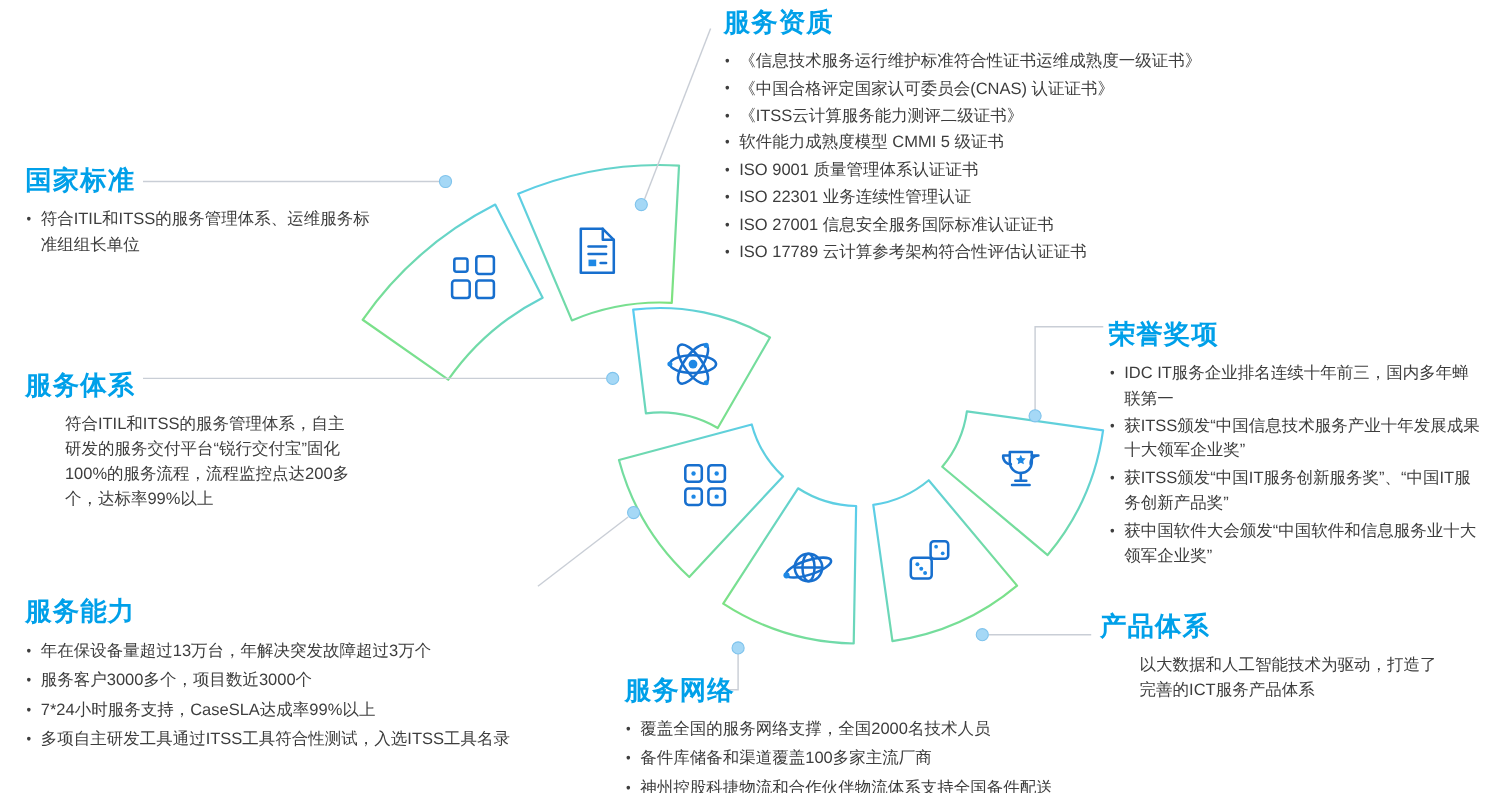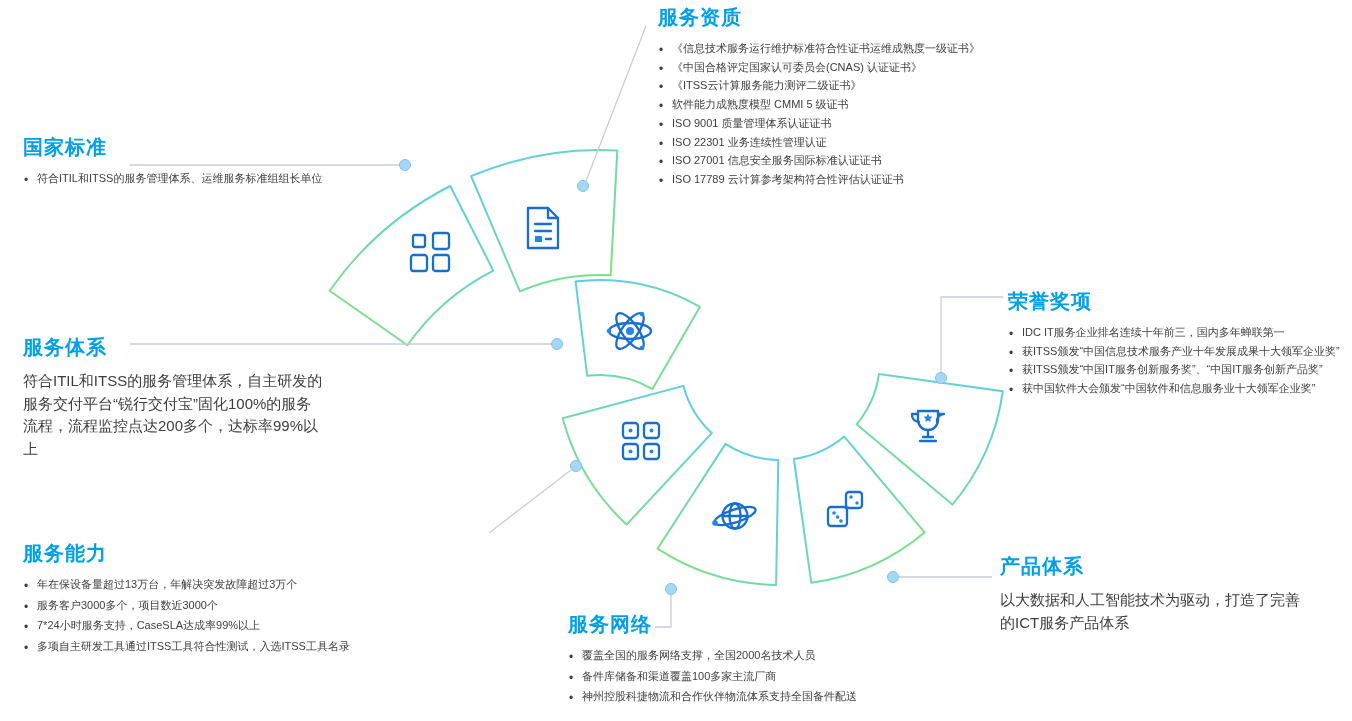--- a/index.html
+++ b/index.html
@@ -8,25 +8,25 @@
 
   svg.figure { position:absolute; left:0; top:0; width:1352px; height:721px; }
 
   .wedge { fill:#ffffff; stroke-width:2; stroke-linejoin:round; }
   .connector { fill:none; stroke:var(--connector_gray,#C9CED6); stroke-width:1.3px; }
   .dot { fill:var(--dot_blue,#A5D8F6); stroke:#7FC3EC; stroke-width:1px; }
   .icn { stroke:var(--icon_blue,#176FCE); fill:none; stroke-width:2.3px; stroke-linecap:round; stroke-linejoin:round; }
   .icn .fillb { fill:var(--icon_fill,#1E88E5); stroke:none; }
 
   .block { position:absolute; }
-  .block h2 { font-size:20px; font-weight:bold; color:var(--heading,#00A0E9); margin-bottom:9px; letter-spacing:1px; }
+  .block h2 { font-size:24px; font-weight:bold; color:var(--heading,#00A0E9); margin-bottom:9px; letter-spacing:1px; }
   .block ul { list-style:none; }
-  .block li { position:relative; font-size:11px; line-height:1.52; color:var(--body_text,#3D3D3D); padding-left:14px; margin-bottom:2px; }
+  .block li { position:relative; font-size:15px; line-height:1.52; color:var(--body_text,#3D3D3D); padding-left:14px; margin-bottom:2px; }
   .block li::before { content:"•"; position:absolute; left:1px; top:1px; font-size:12px; color:var(--body_text,#3D3D3D); }
-  .block p { font-size:15px; line-height:1.5; color:var(--body_text,#3D3D3D); }
+  .block p { font-size:15px; line-height:1.5; color:var(--body_text,#3D3D3D);margin-left:36px; }
   .block.wide li { margin-bottom:4px; }
 </style>
 </head>
 <body>
 
 <svg class="figure" viewBox="0 0 1352 721">
   <defs>
     <linearGradient id="gradA" x1="0" y1="0" x2="1" y2="1">
       <stop offset="0" stop-color="#58CBF4"></stop>
       <stop offset="1" stop-color="#82E573"></stop>
@@ -120,21 +120,21 @@
     <path d="M -10 -16 h 20 v 9 a 10 10 0 0 1 -20 0 z"></path>
     <path d="M -10 -13 h -6 a 7 7 0 0 0 7 8"></path>
     <path d="M 10 -13 h 6 a 7 7 0 0 0 -7 8"></path>
     <line x1="0" y1="3" x2="0" y2="10"></line>
     <line x1="-5" y1="10" x2="5" y2="10"></line>
     <line x1="-8" y1="14" x2="8" y2="14"></line>
     <path class="fillb" d="M 0 -13.5 L 1.4 -10.6 L 4.5 -10.2 L 2.2 -8 L 2.8 -4.9 L 0 -6.4 L -2.8 -4.9 L -2.2 -8 L -4.5 -10.2 L -1.4 -10.6 Z"></path>
   </g>
 </svg>
 
-<section class="block" style="left:23px;top:134px;width:318px">
+<section class="block" style="left:23px;top:148px;width:318px">
   <h2>国家标准</h2>
   <ul>
       <li>符合ITIL和ITSS的服务管理体系、运维服务标准组组长单位</li>
     </ul>
 </section>
 
 <section class="block" style="left:658px;top:4px;width:670px">
   <h2>服务资质</h2>
   <ul>
       <li>《信息技术服务运行维护标准符合性证书运维成熟度一级证书》</li>

